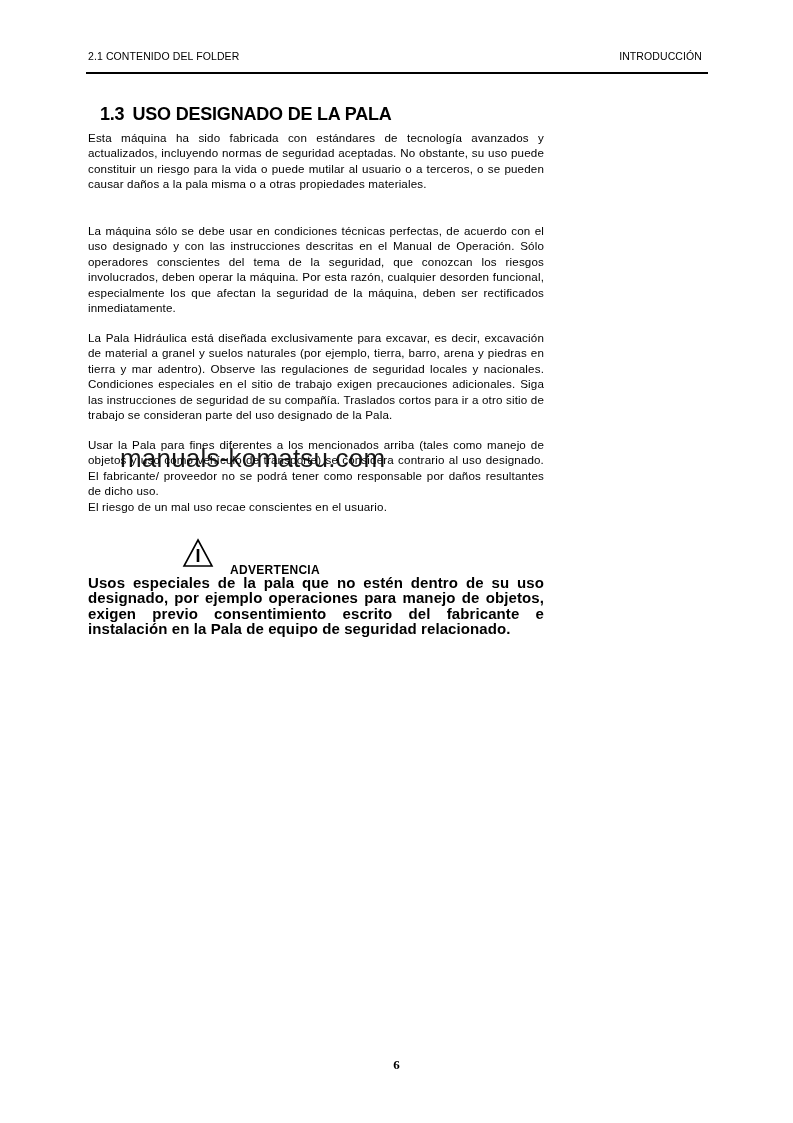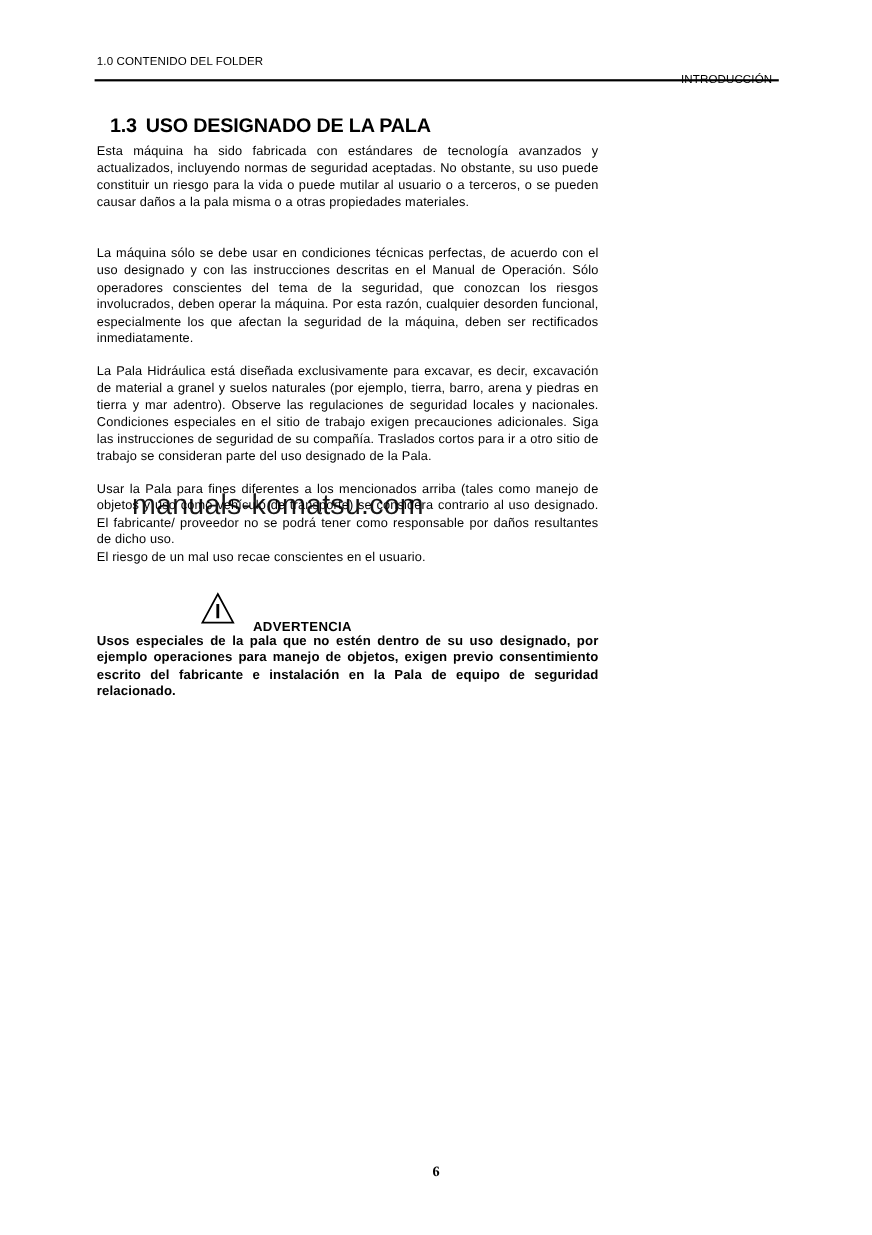--- a/index.html
+++ b/index.html
@@ -26,21 +26,21 @@
     .header-left {
       position: absolute;
       left: 2px;
       top: 0;
       font-size: 10.5px;
       letter-spacing: 0.1px;
     }
     .header-right {
       position: absolute;
       right: 6px;
-      top: 16px;
+      top: 0;
       font-size: 10.5px;
       letter-spacing: 0.1px;
     }
     .section-title {
       position: absolute;
       left: 88px;
       top: 92px;
       margin: 12px;
       font-size: 18px;
       font-weight: bold;
@@ -93,21 +93,21 @@
       font-size: 12px;
       font-weight: bold;
       white-space: nowrap;
       letter-spacing: 0.3px;
     }
     .warning-text {
       position: absolute;
       left: 88px;
       top: 575px;
       width: 456px;
-      font-size: 12px;
+      font-size: 15px;
       line-height: 15.4px;
       font-weight: bold;
       text-align: justify;
       margin: 0;
       letter-spacing: 0.1px;
     }
     .page-number {
       position: absolute;
       left: 0;
       width: 793px;
@@ -115,21 +115,21 @@
       text-align: center;
       font-family: "Liberation Serif", "DejaVu Serif", serif;
       font-weight: bold;
       font-size: 13px;
     }
   </style>
 </head>
 <body>
 
 <div class="page-header">
-  <span class="header-left">1.0 CONTENIDO DEL FOLDER</span>
+  <span class="header-left">2.1 CONTENIDO DEL FOLDER</span>
   <span class="header-right">INTRODUCCIÓN</span>
 </div>
 
 <h1 class="section-title">
   <span class="num">1.3</span><span>USO DESIGNADO DE LA PALA</span>
 </h1>
 
 <p class="body-text p1">Esta máquina ha sido fabricada con estándares de tecnología avanzados y actualizados, incluyendo normas de seguridad aceptadas. No obstante, su uso puede constituir un riesgo para la vida o puede mutilar al usuario o a terceros, o se pueden causar daños a la pala misma o a otras propiedades materiales.</p>
 <p class="body-text p2">La máquina sólo se debe usar en condiciones técnicas perfectas, de acuerdo con el uso designado y con las instrucciones descritas en el Manual de Operación. Sólo operadores conscientes del tema de la seguridad, que conozcan los riesgos involucrados, deben operar la máquina. Por esta razón, cualquier desorden funcional, especialmente los que afectan la seguridad de la máquina, deben ser rectificados inmediatamente.</p>
 <p class="body-text p3">La Pala Hidráulica está diseñada exclusivamente para excavar, es decir, excavación de material a granel y suelos naturales (por ejemplo, tierra, barro, arena y piedras en tierra y mar adentro). Observe las regulaciones de seguridad locales y nacionales. Condiciones especiales en el sitio de trabajo exigen precauciones adicionales. Siga las instrucciones de seguridad de su compañía. Traslados cortos para ir a otro sitio de trabajo se consideran parte del uso designado de la Pala.</p>

